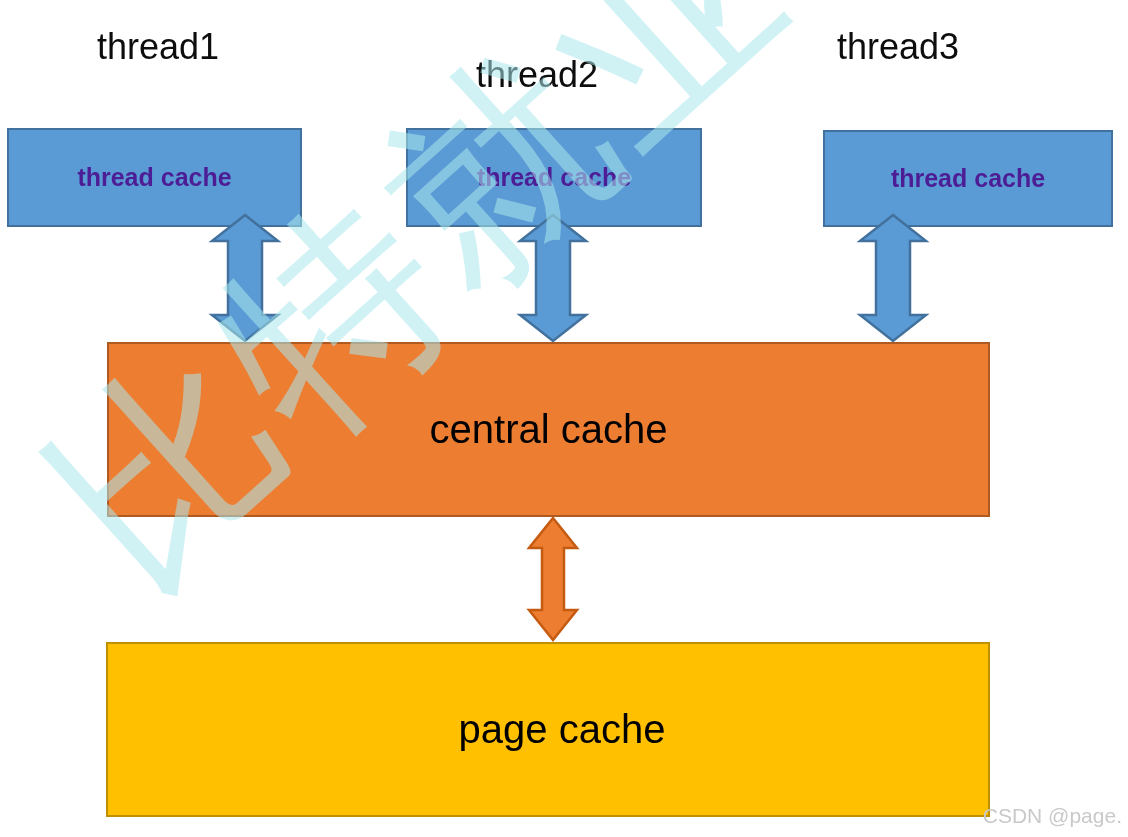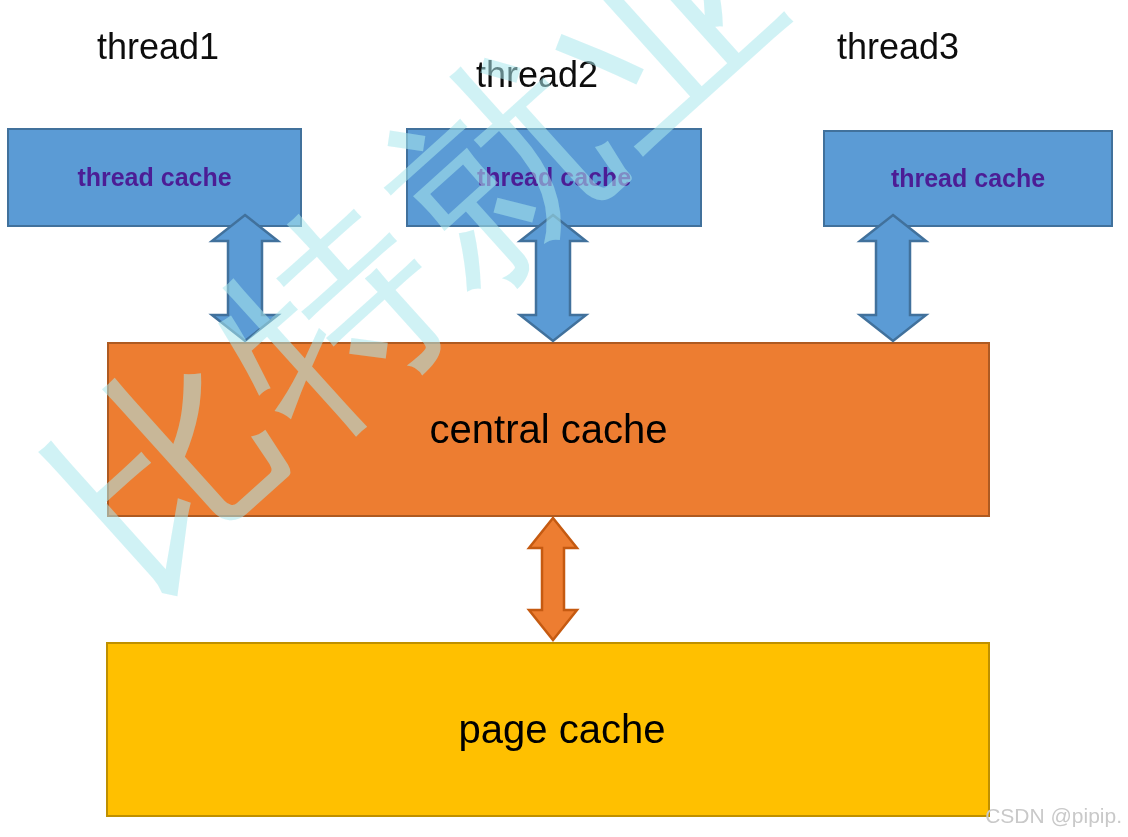--- a/index.html
+++ b/index.html
@@ -134,15 +134,15 @@
 
   <svg class="arrow-layer" viewBox="0 0 1128 837" xmlns="http://www.w3.org/2000/svg">
     <polygon class="arrow-blue" points="245,215 278,241 262,241 262,315 278,315 245,341 212,315 228,315 228,241 212,241"></polygon>
     <polygon class="arrow-blue" points="553,215 586,241 570,241 570,315 586,315 553,341 520,315 536,315 536,241 520,241"></polygon>
     <polygon class="arrow-blue" points="893,215 926,241 910,241 910,315 926,315 893,341 860,315 876,315 876,241 860,241"></polygon>
     <polygon class="arrow-orange" points="553,518 577,548 564,548 564,610 577,610 553,640 529,610 542,610 542,548 529,548"></polygon>
   </svg>
 
   <div class="watermark">比特就业</div>
 
-  <div class="credit">CSDN @pipip.</div>
+  <div class="credit">CSDN @page.</div>
 
 </div>
 
 </body></html>

